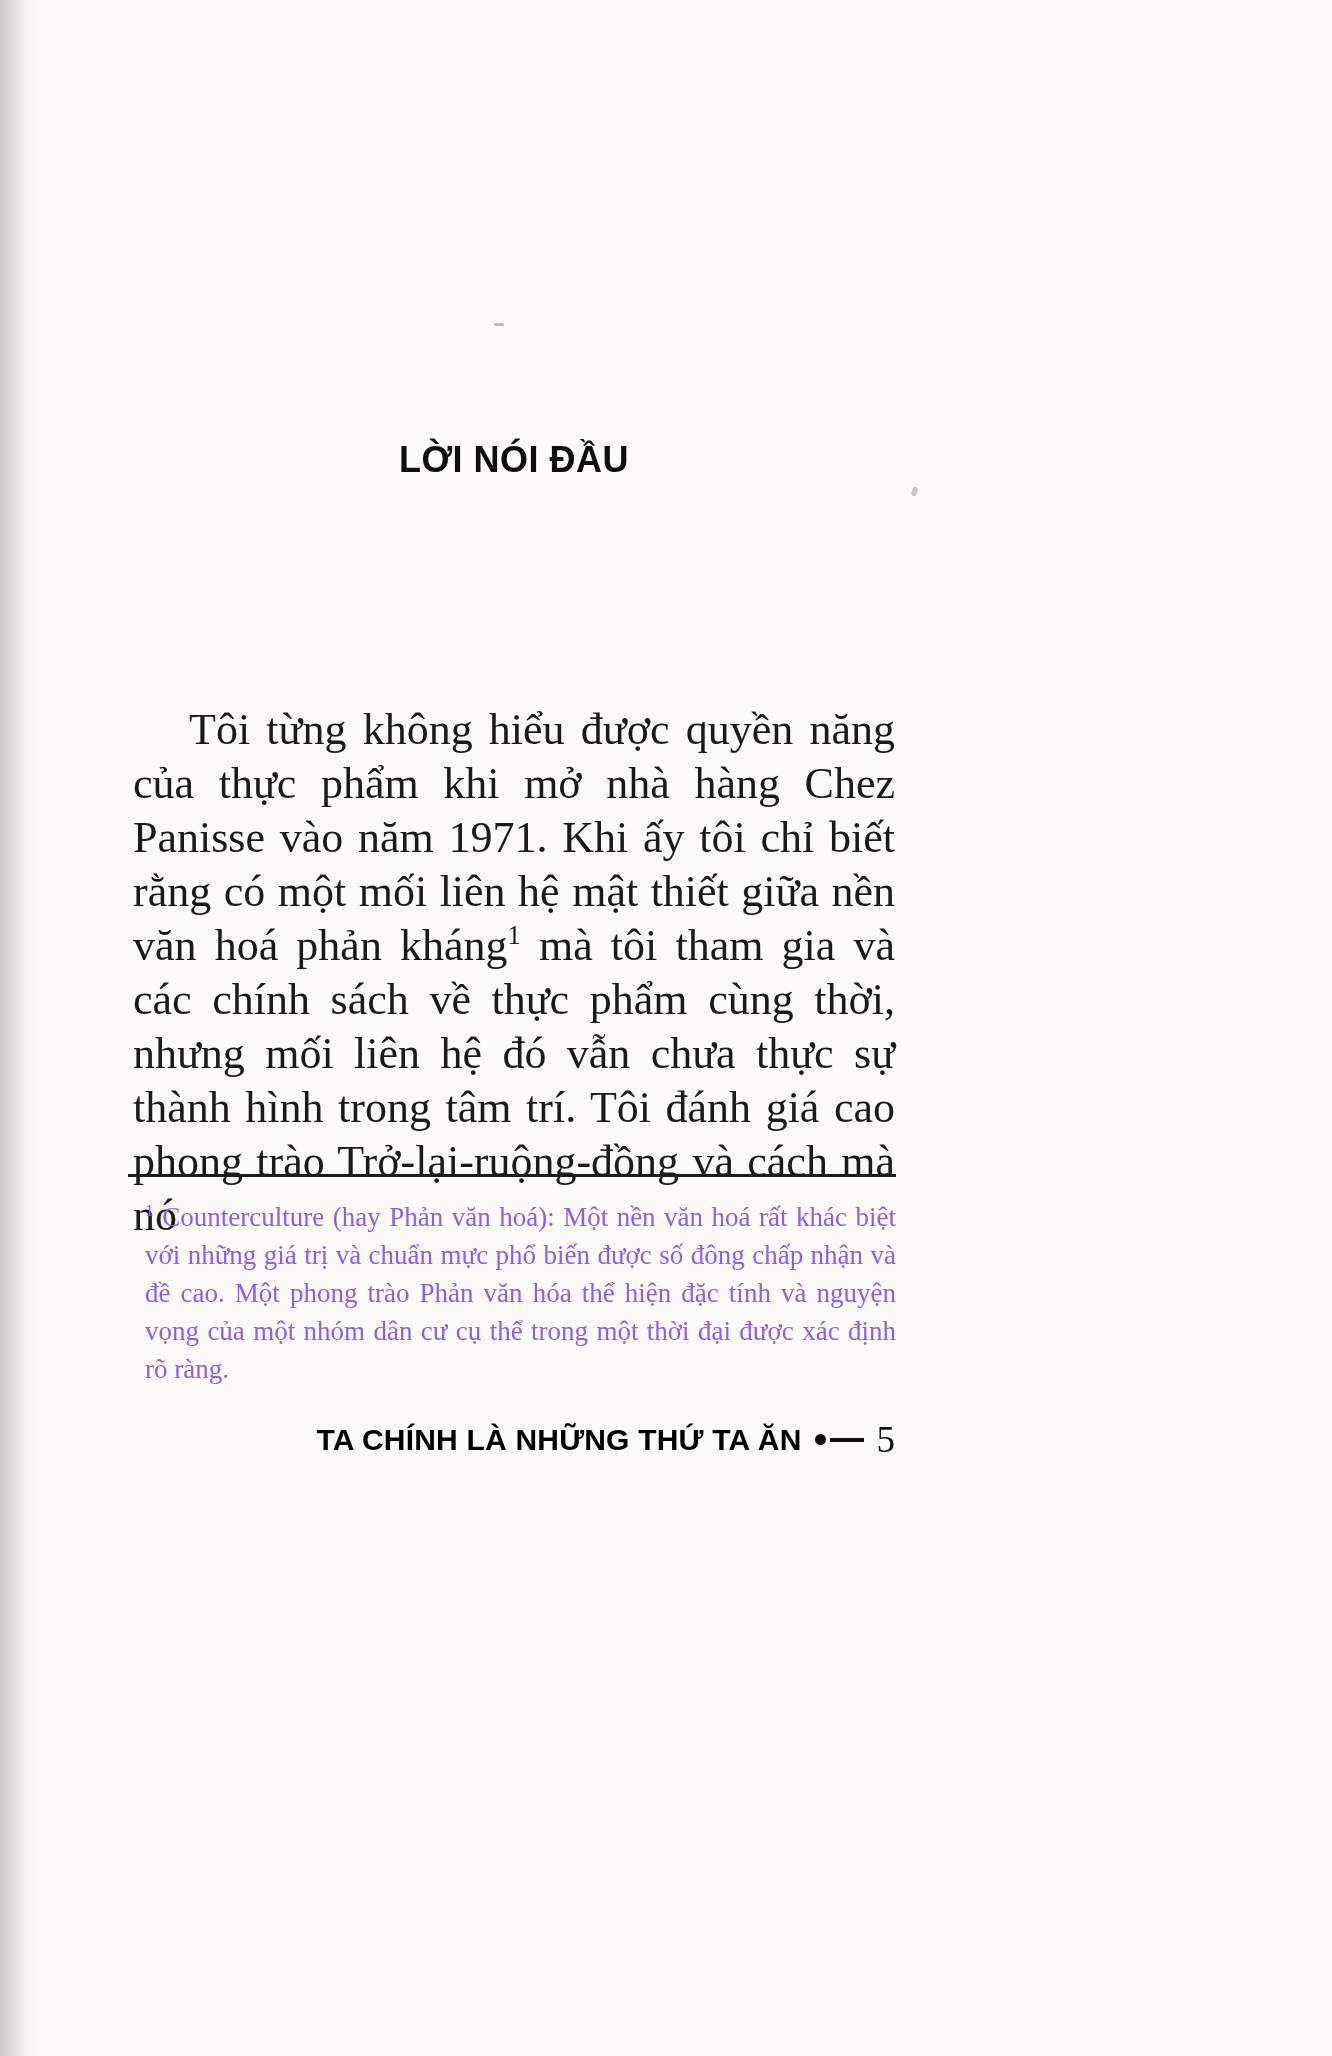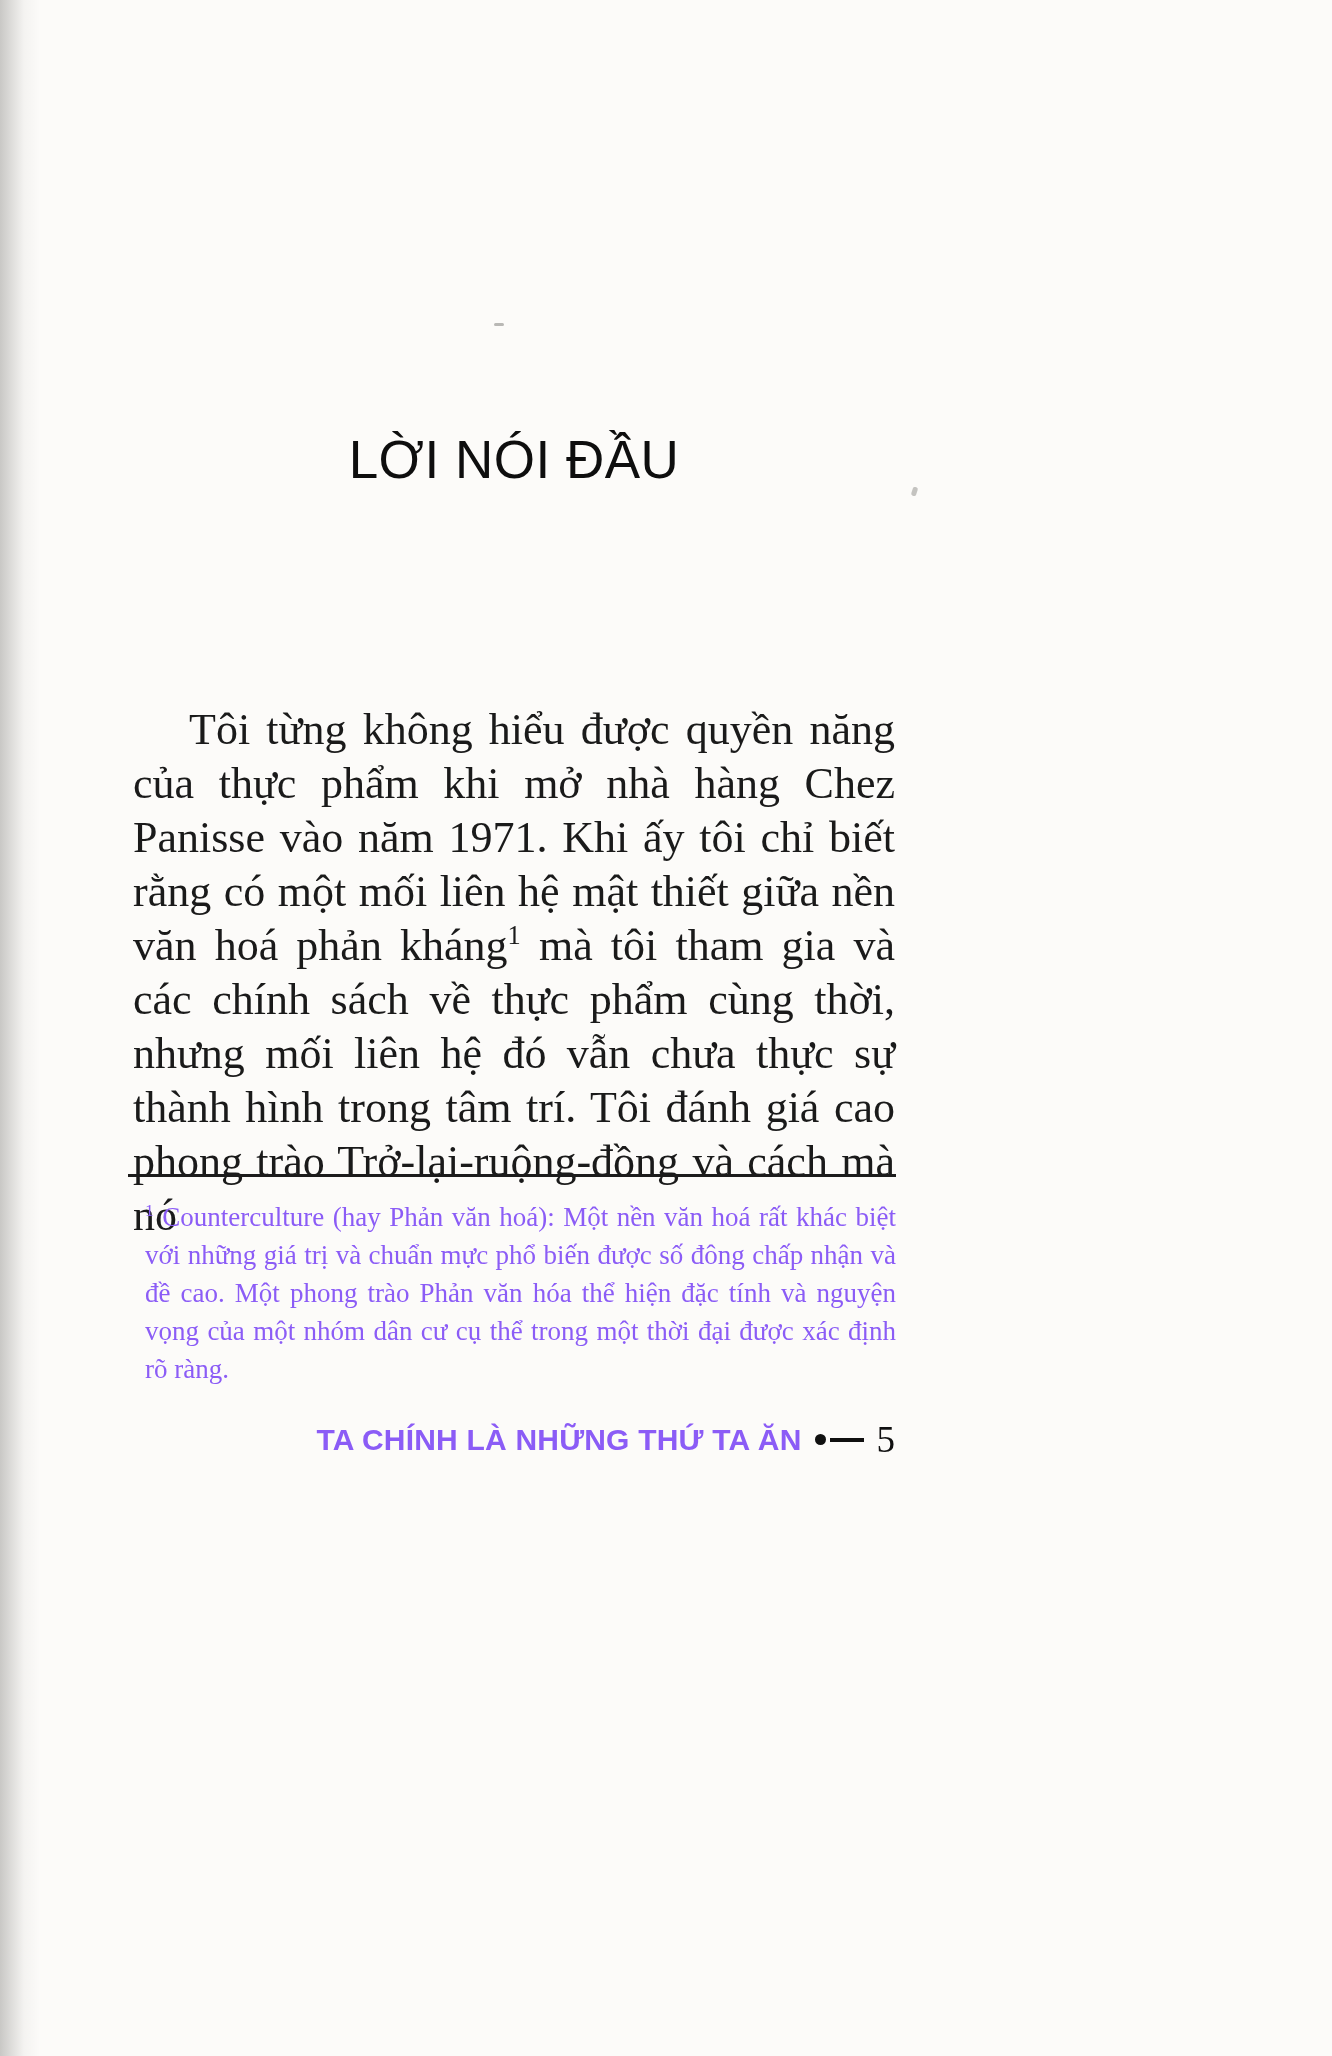--- a/index.html
+++ b/index.html
@@ -42,22 +42,22 @@
     border-radius: 2px;
     transform: rotate(18deg);
   }
   .title {
     position: absolute;
     top: 430px; left: 133px;
     width: 762px;
     margin: 0;
     text-align: center;
     font-family: "Liberation Sans", "DejaVu Sans", sans-serif;
-    font-weight: normal;
-    font-size: 53px;
+    font-weight: bold;
+    font-size: 36px;
     line-height: 60px;
     letter-spacing: 0.5px;
     color: #0e0e0e;
   }
   .body-text {
     position: absolute;
     top: 703px; left: 133px;
     width: 762px;
     margin: 0;
     font-size: 44px;
@@ -98,21 +98,21 @@
     display: flex;
     justify-content: flex-end;
     align-items: center;
     gap: 13px;
   }
   .running {
     font-family: "Liberation Sans", "DejaVu Sans", sans-serif;
     font-weight: bold;
     font-size: 30px;
     letter-spacing: 0.2px;
-    color: #8b5cf6;
+    color: #000000;
     white-space: nowrap;
   }
   .ornament {
     display: inline-flex;
     align-items: center;
   }
   .ornament .dot {
     width: 11px; height: 11px;
     border-radius: 50%;
     background: #101010;

